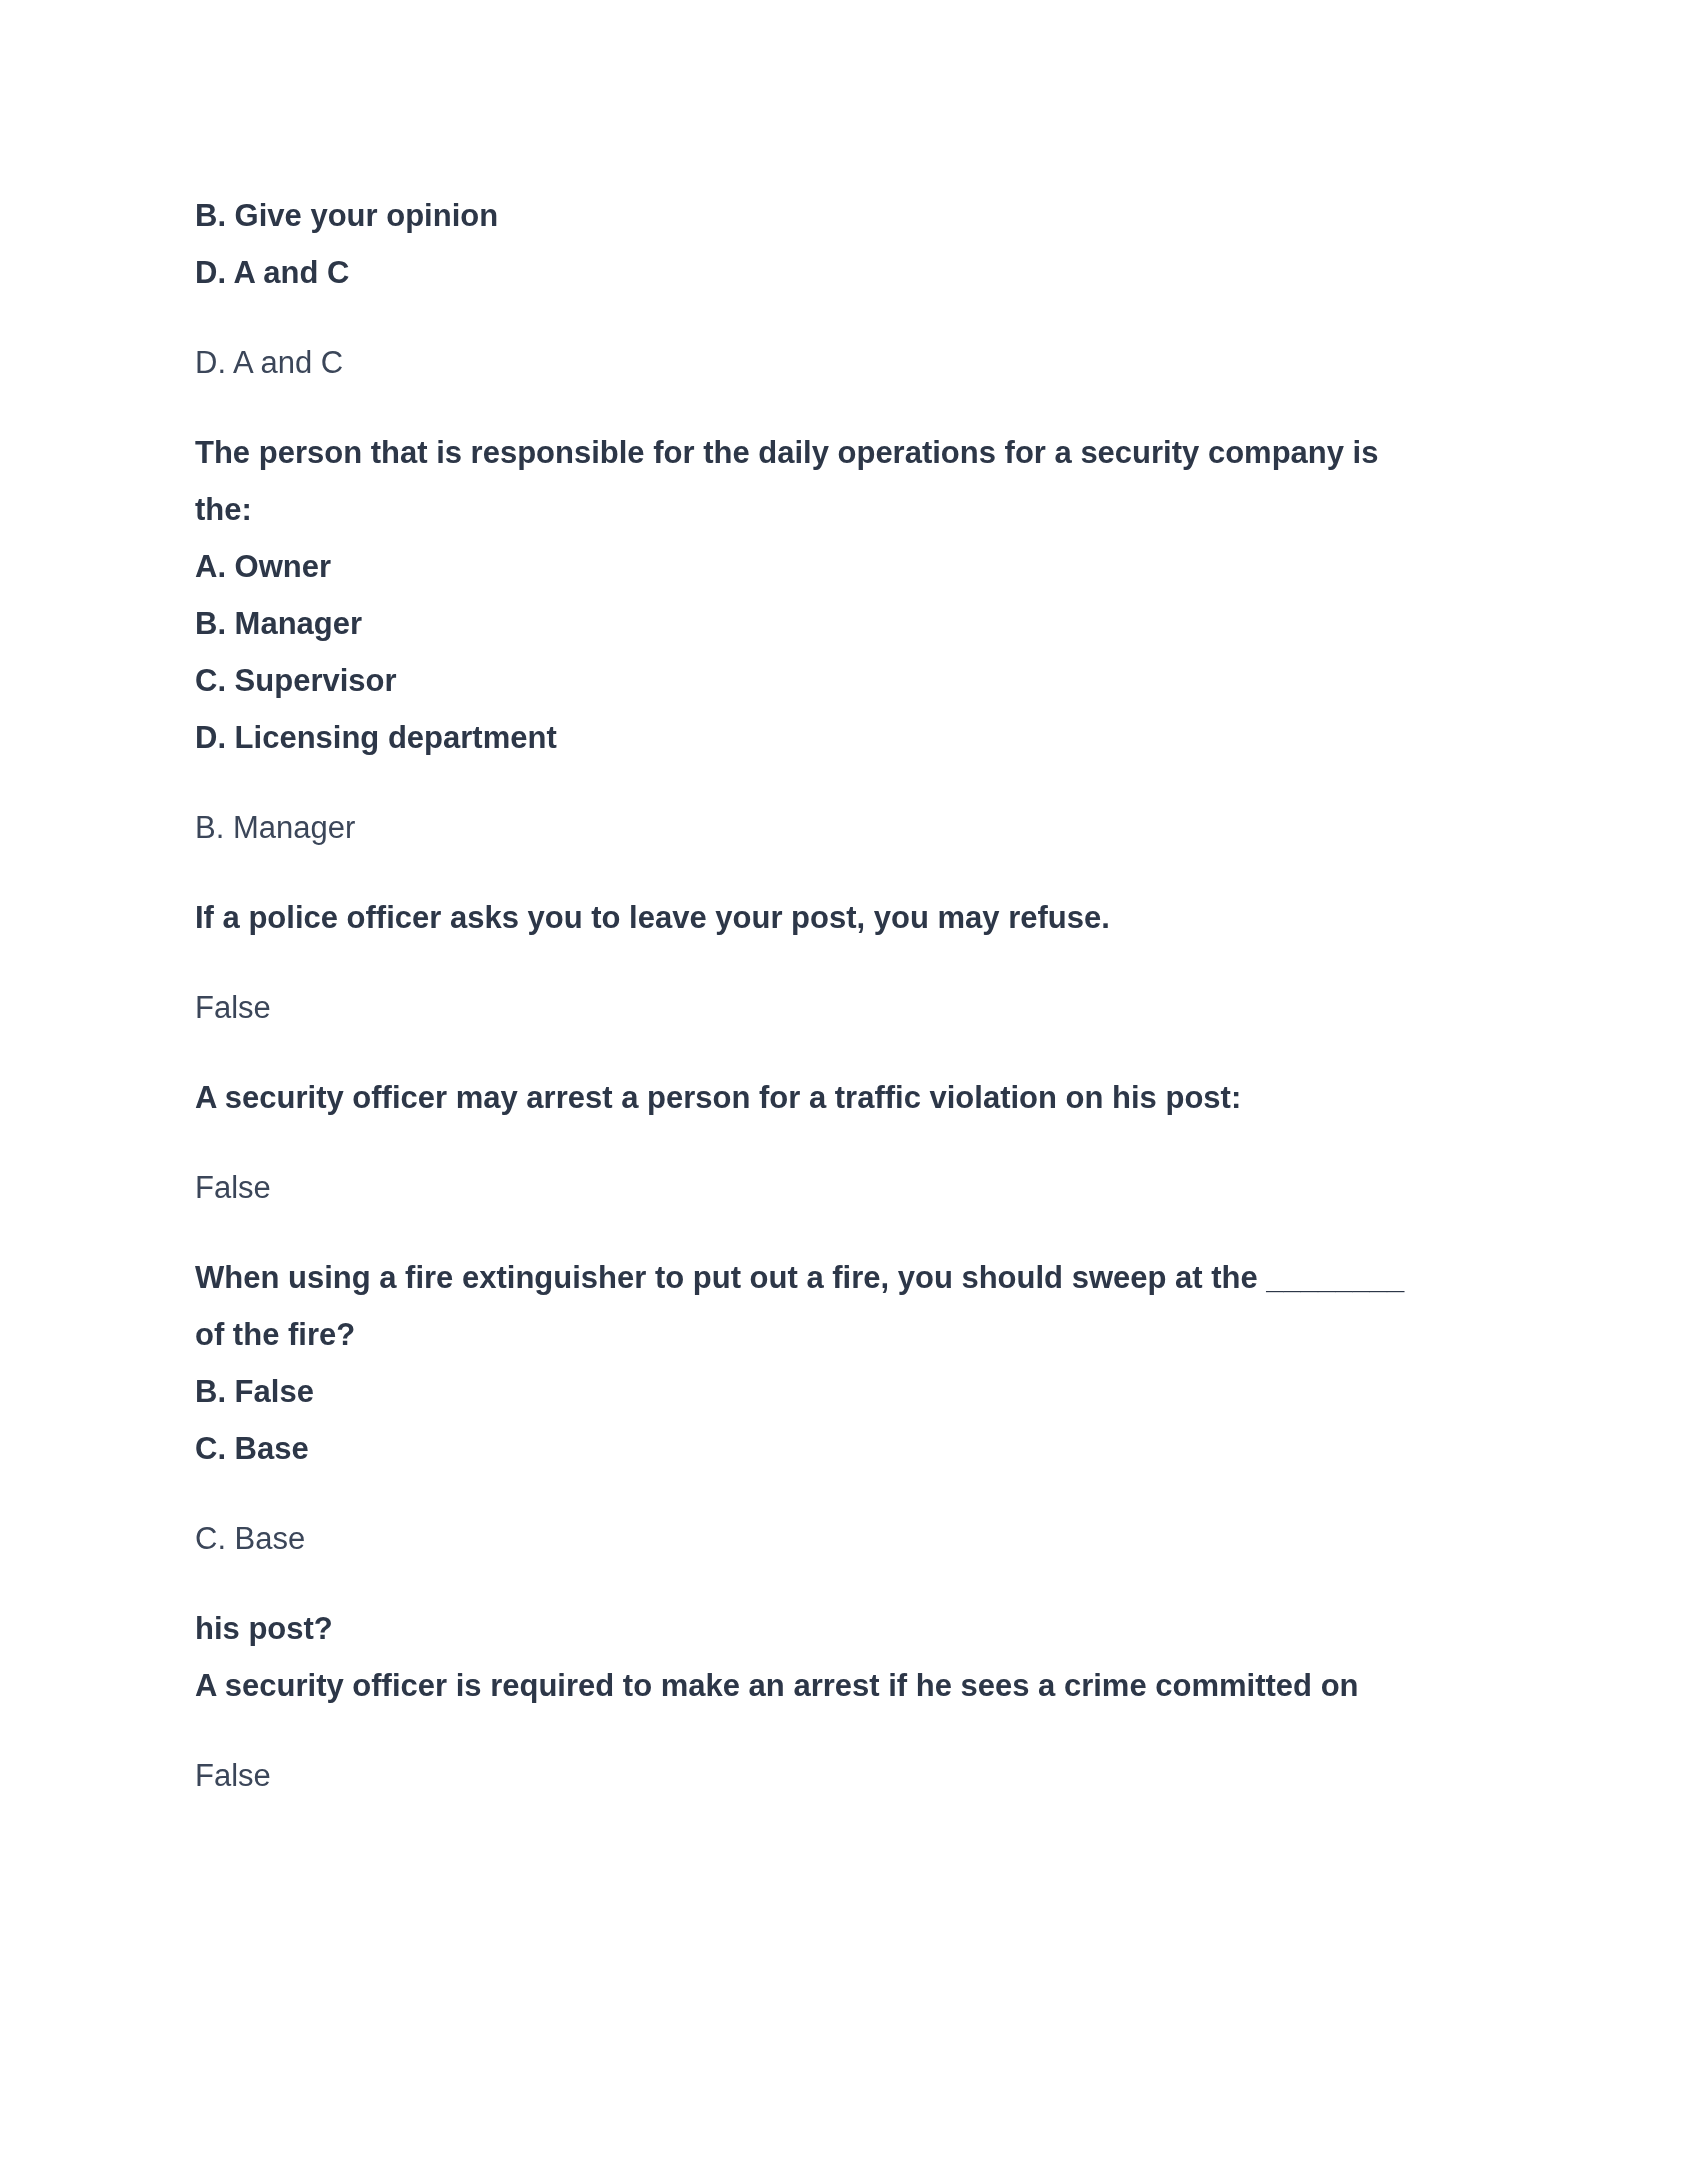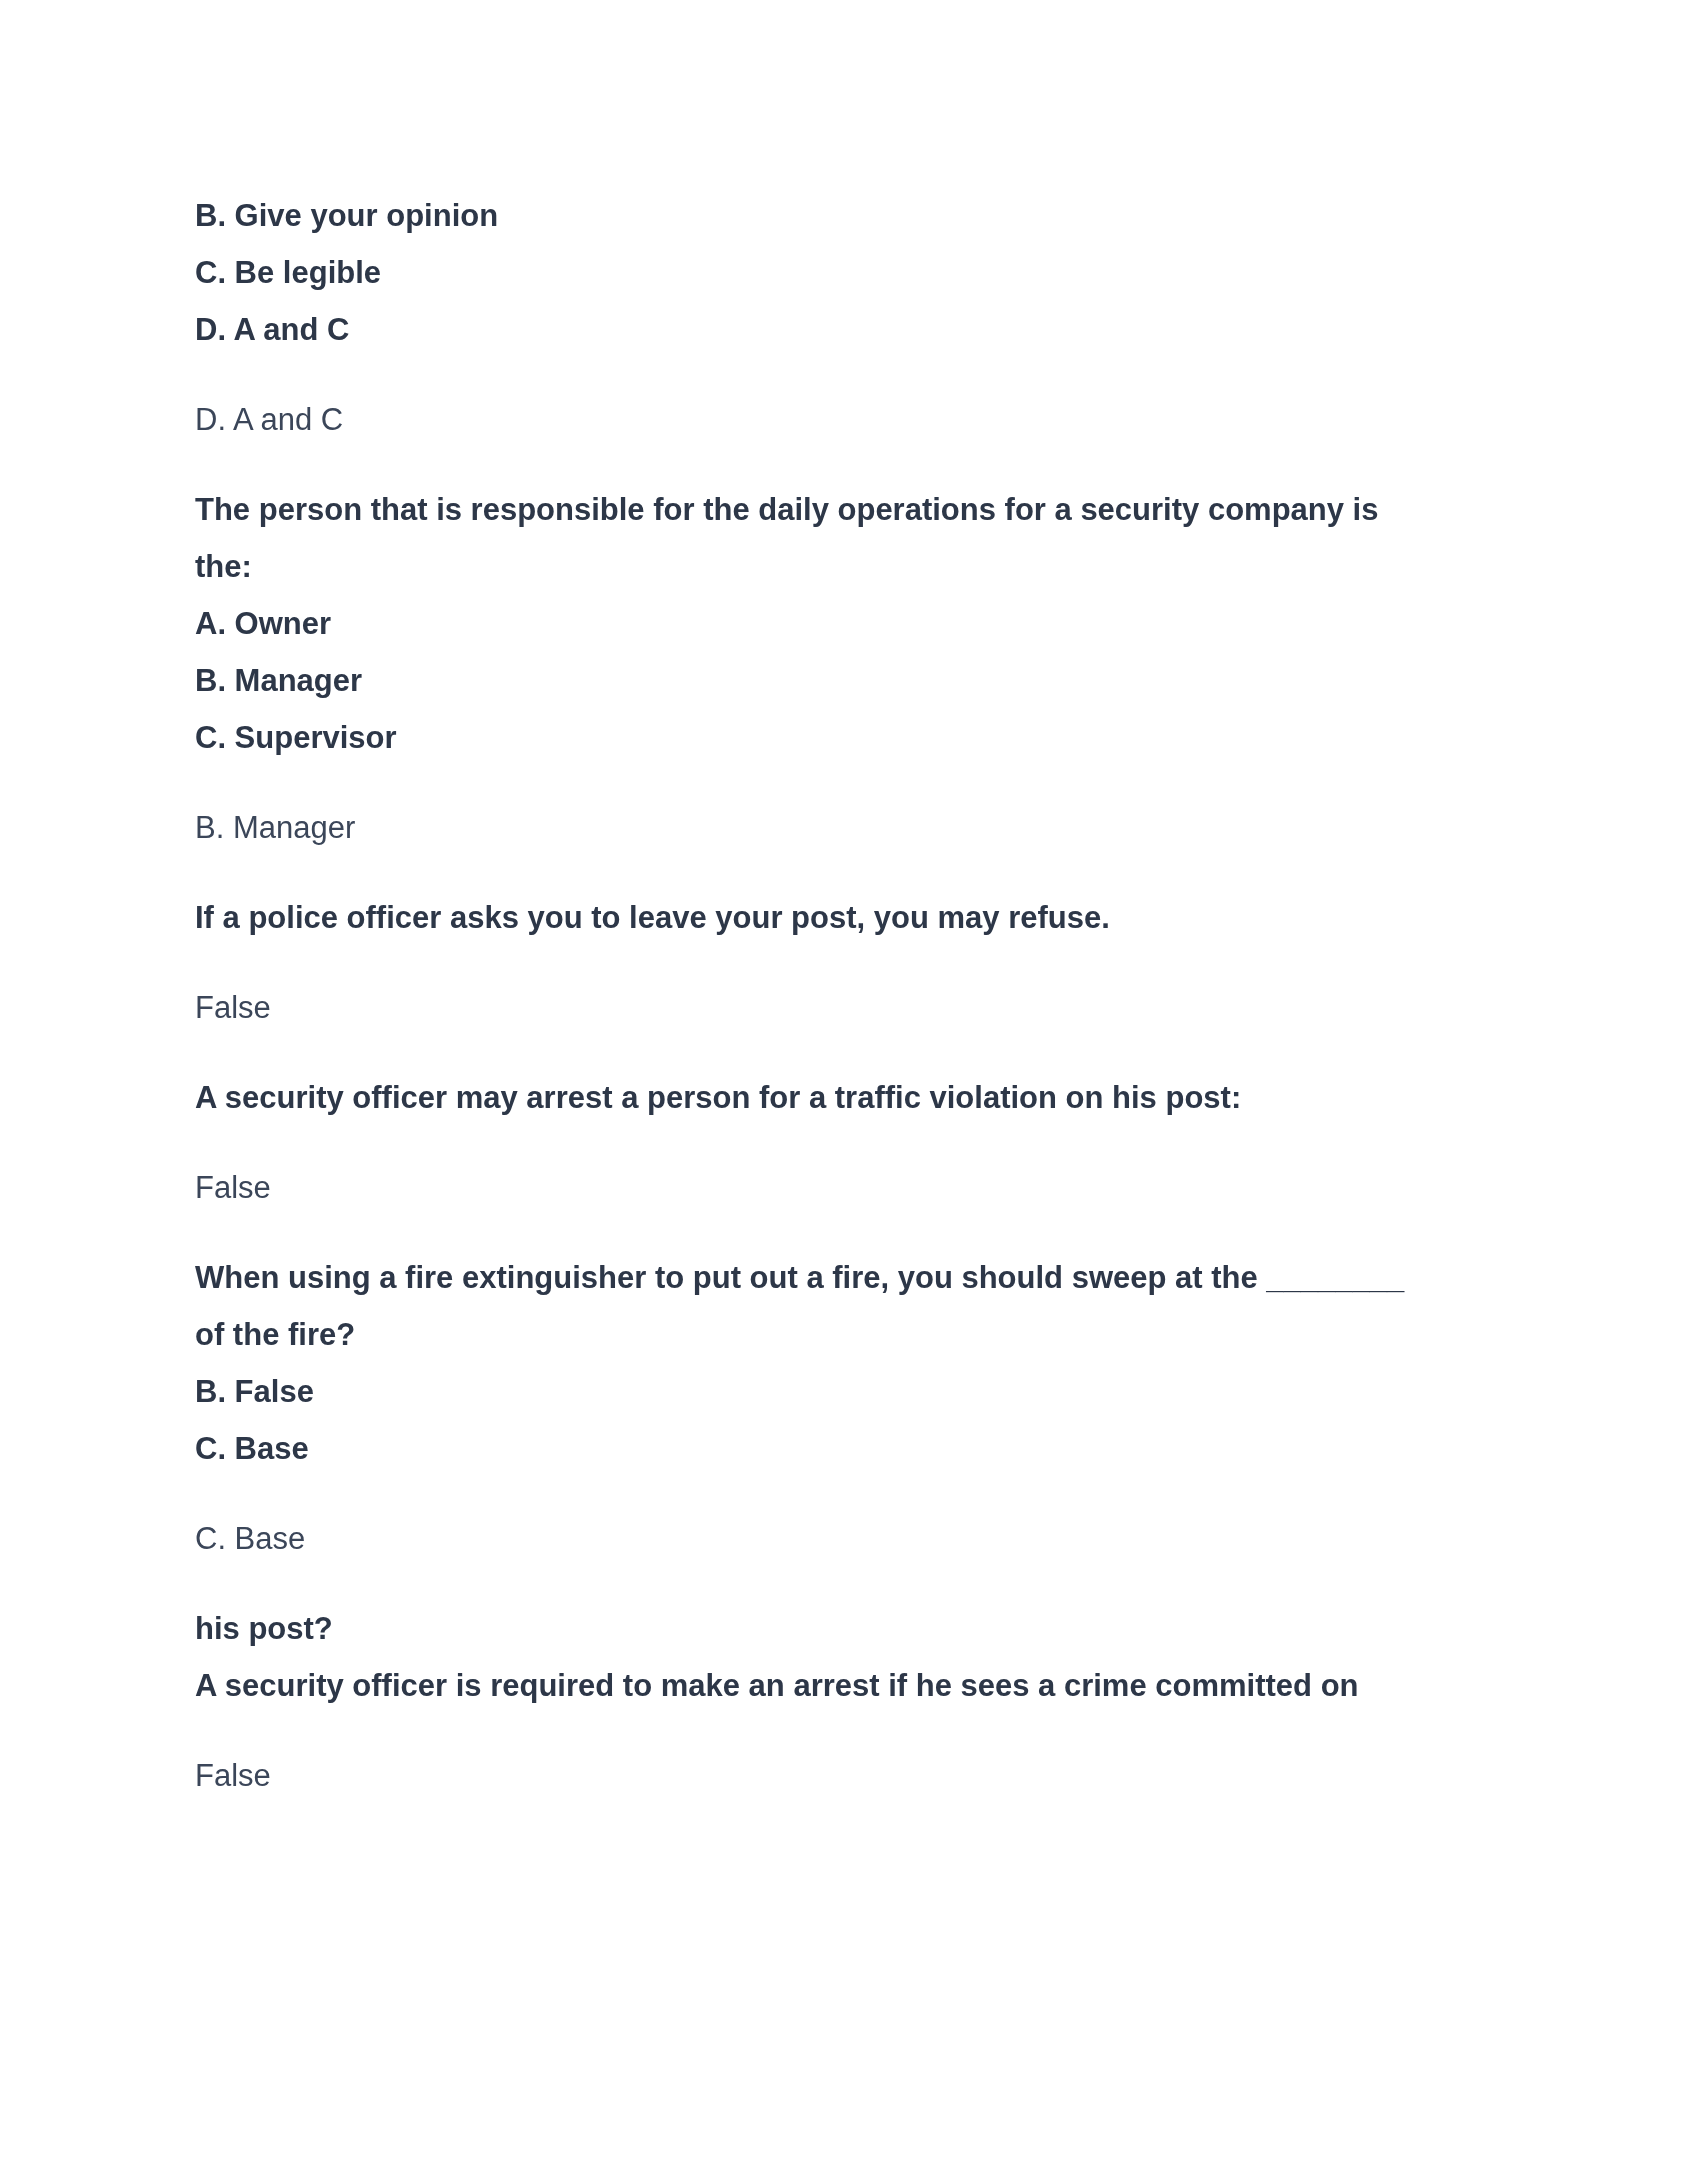--- a/index.html
+++ b/index.html
@@ -37,34 +37,34 @@
     white-space: pre;
   }
 </style>
 </head>
 <body>
 
 <div class="page">
 
   <div class="block q">
     <div class="line">B. Give your opinion</div>
-    <div class="line">C. Be legible</div>
     <div class="line">D. A and C</div>
   </div>
 
   <div class="block a">
     <div class="line">D. A and C</div>
   </div>
 
   <div class="block q">
     <div class="line">The person that is responsible for the daily operations for a security company is</div>
     <div class="line">the:</div>
     <div class="line">A. Owner</div>
     <div class="line">B. Manager</div>
     <div class="line">C. Supervisor</div>
+    <div class="line">D. Licensing department</div>
   </div>
 
   <div class="block a">
     <div class="line">B. Manager</div>
   </div>
 
   <div class="block q">
     <div class="line">If a police officer asks you to leave your post, you may refuse.</div>
   </div>
 

